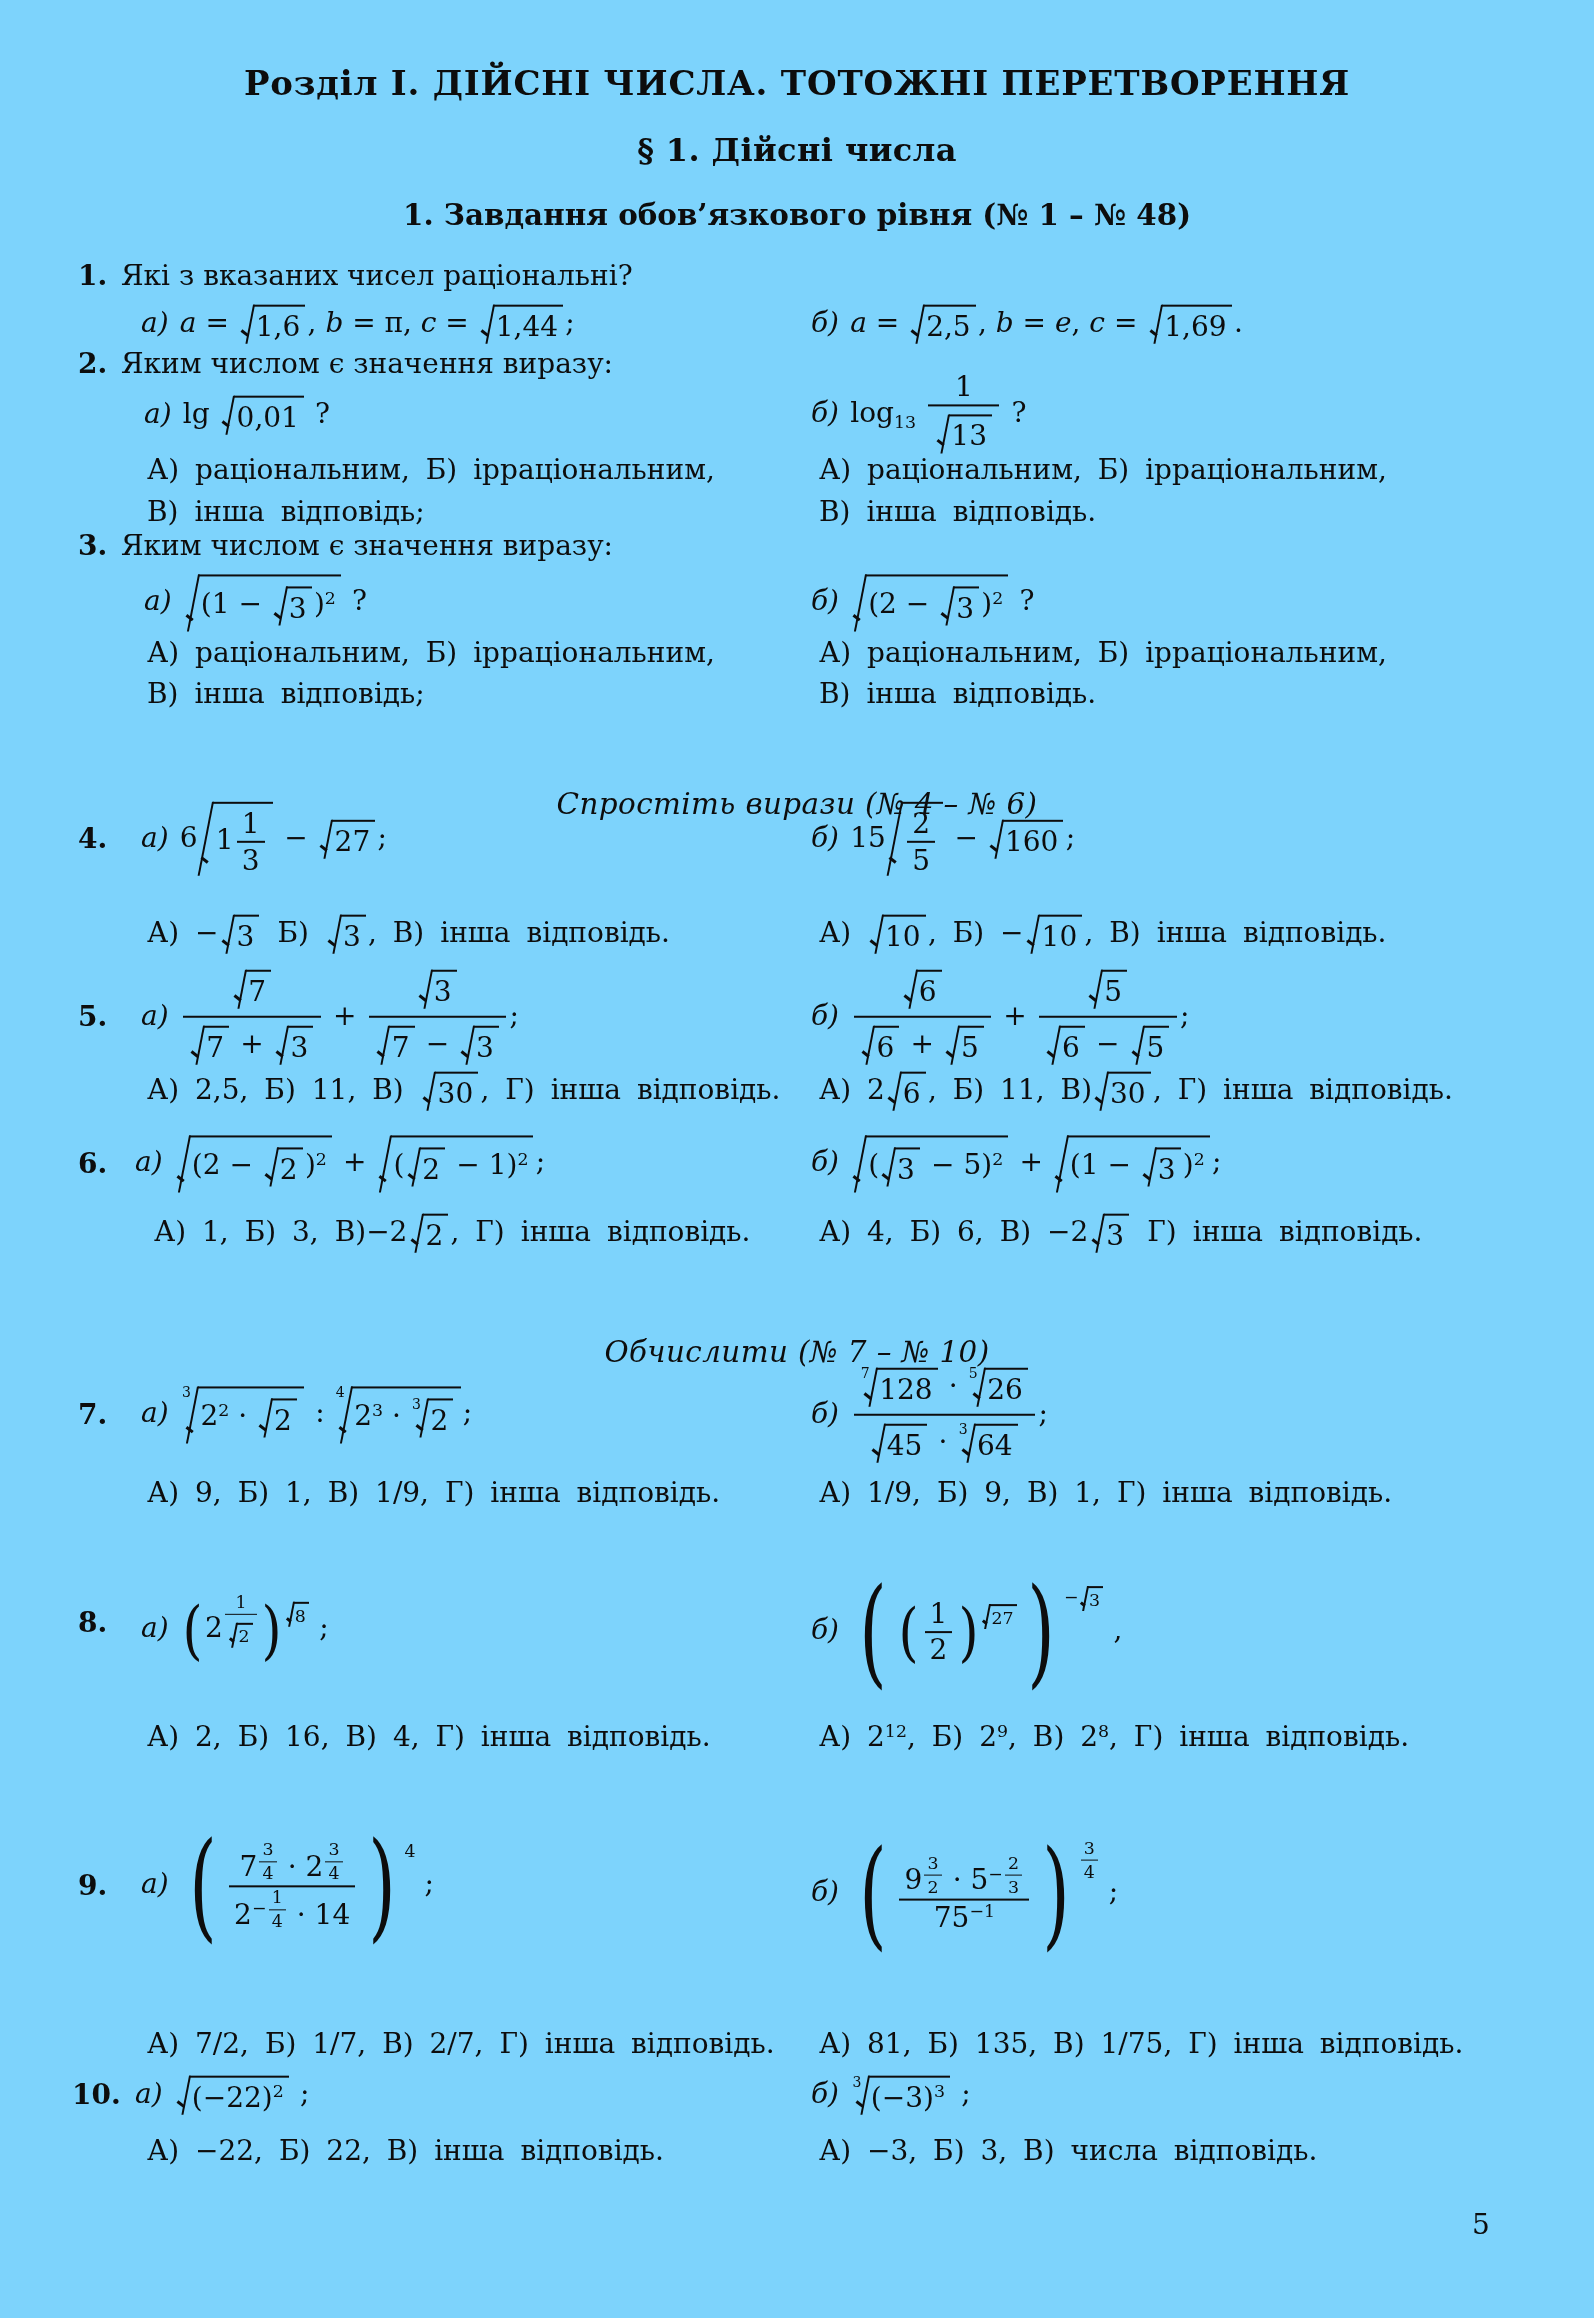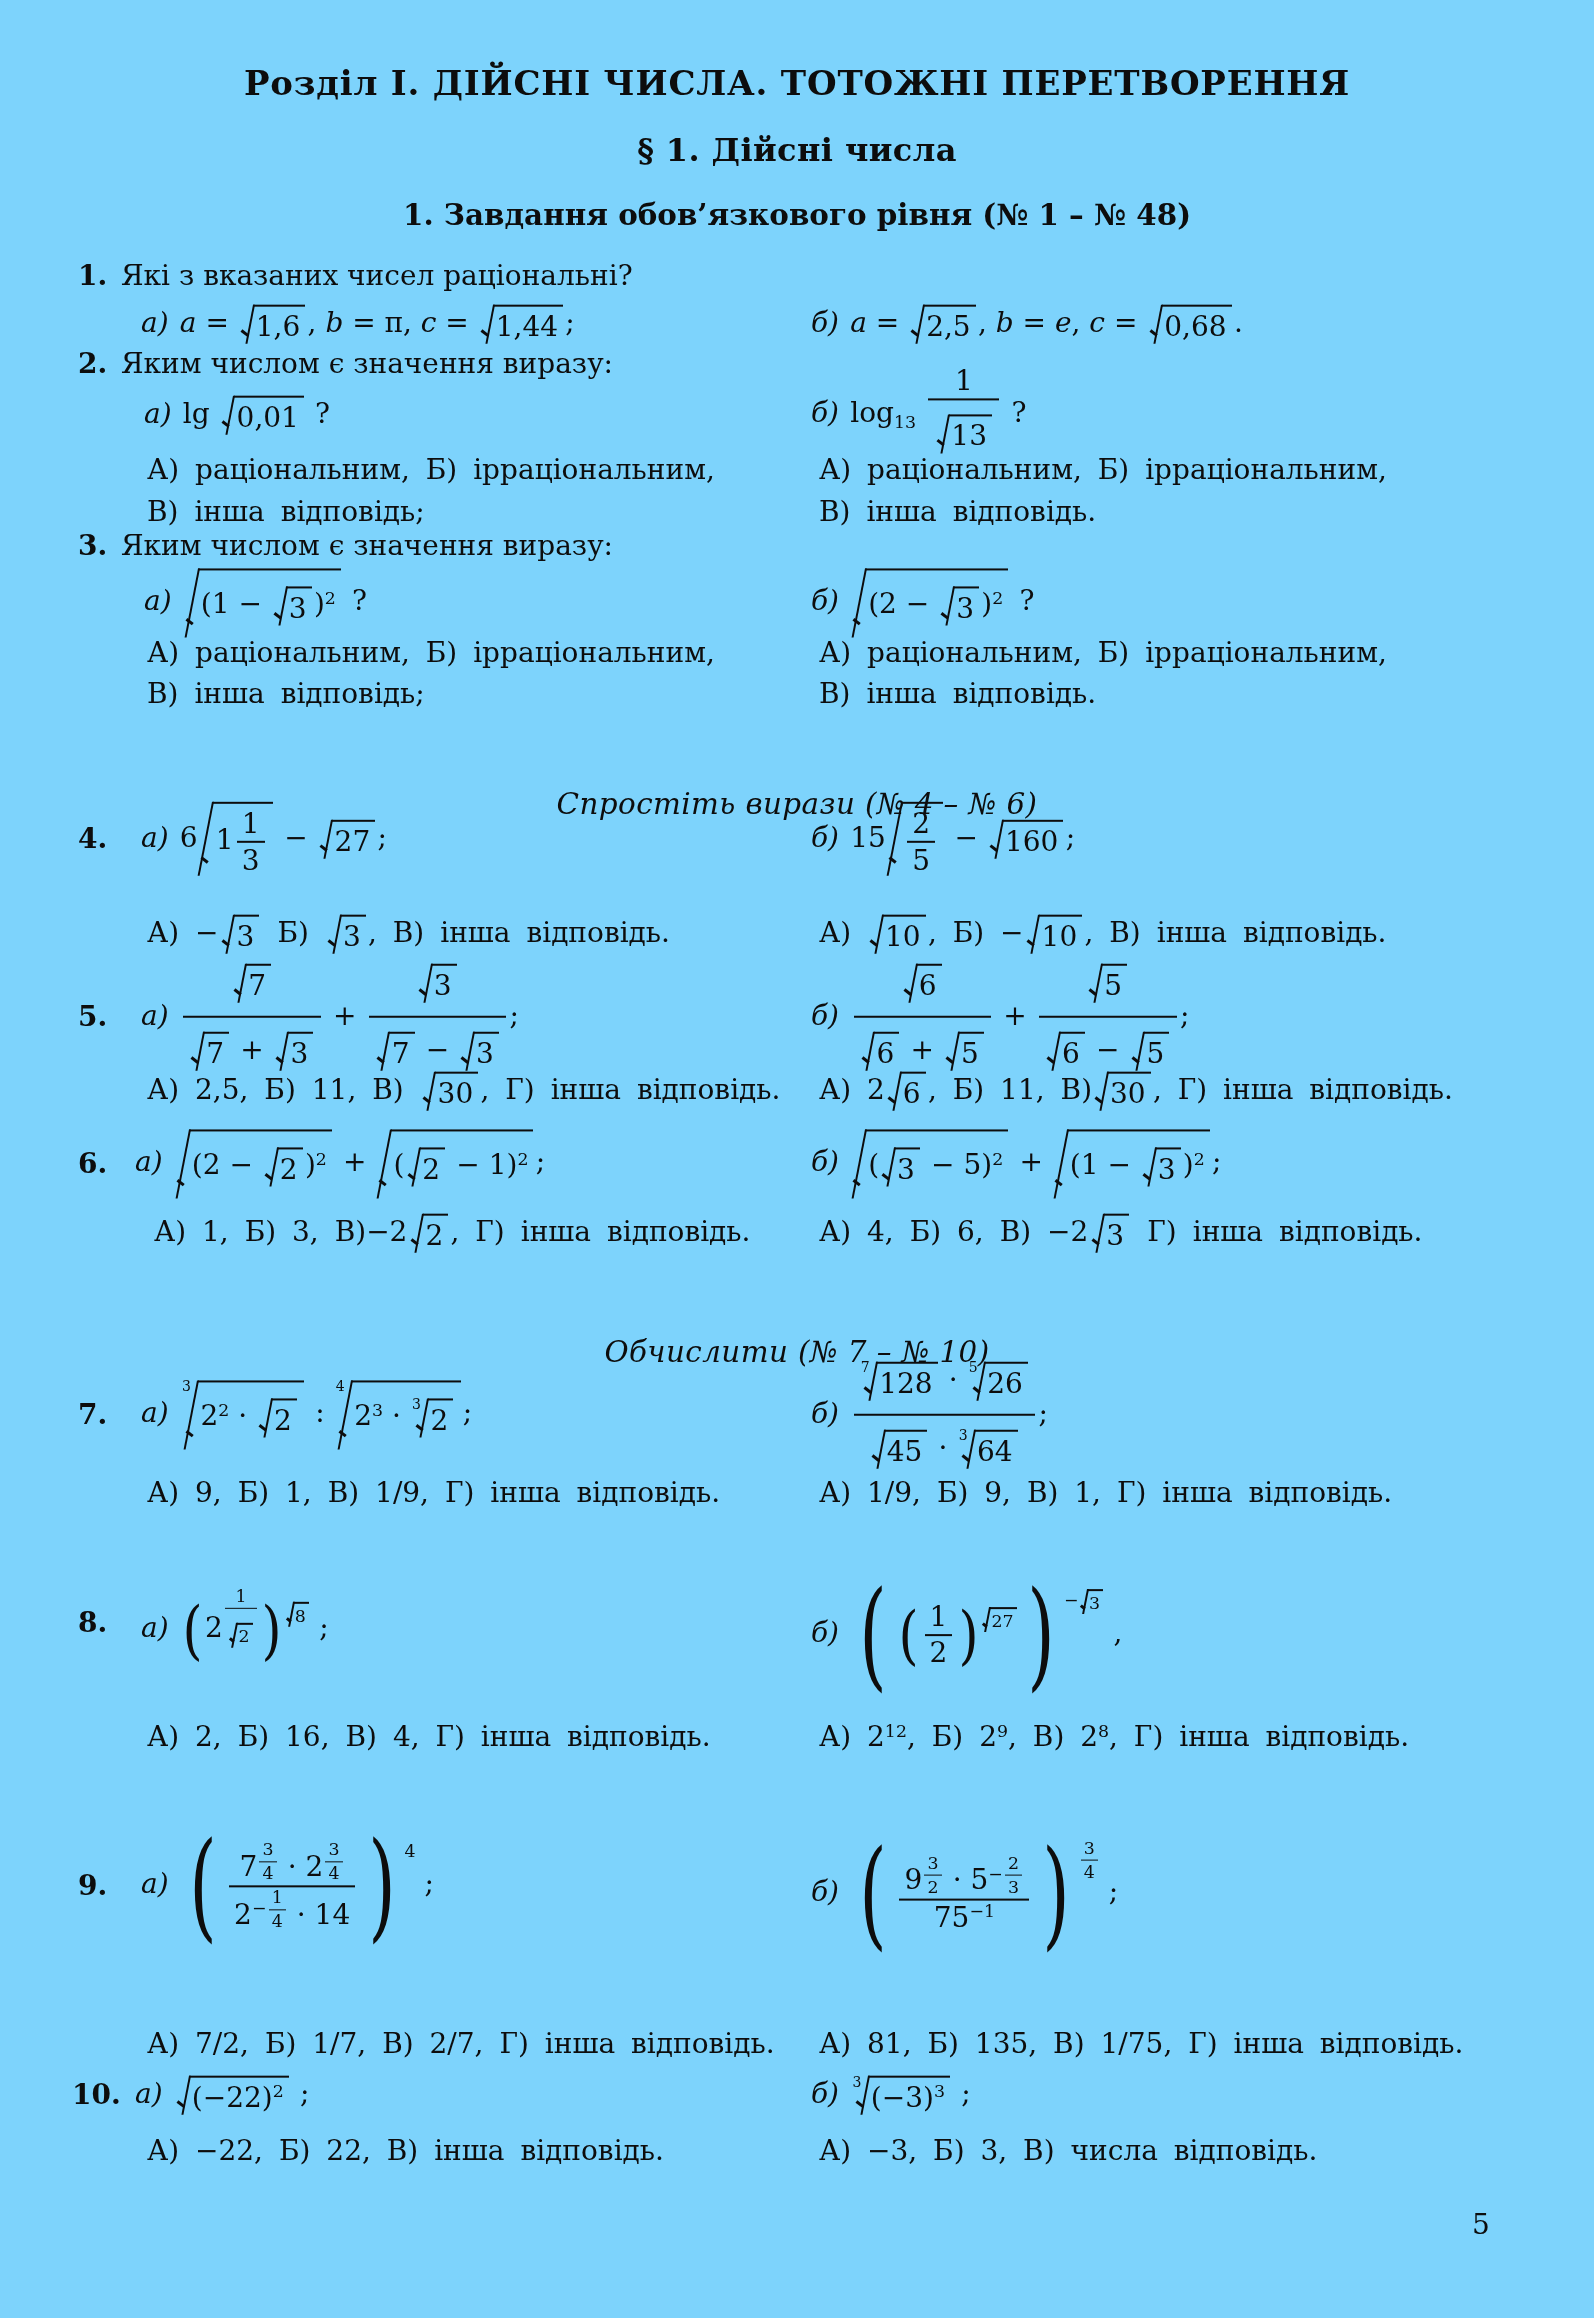--- a/index.html
+++ b/index.html
@@ -23,21 +23,21 @@
   .lab { font-style:italic; margin-right:0.4em; }
   .ans { word-spacing:0.25em; }
   .pageno { position:absolute; font-size:28px; }
   
   .m i { font-style:italic; }
   sup { font-size:0.62em; vertical-align:0.55em; line-height:1; }
   sub { font-size:0.62em; vertical-align:-0.3em; line-height:1; }
   sup.hi1 { vertical-align:1.05em; }
   sup.hi2 { vertical-align:2.1em; }
   
-  .sqrt { display:inline-flex; align-items:stretch; vertical-align:middle; margin:12px 0.08em; }
+  .sqrt { display:inline-flex; align-items:stretch; vertical-align:middle; margin:6px 0.08em; }
   .ridx { font-size:0.5em; align-self:flex-start; margin-right:-0.45em; margin-top:-0.15em; position:relative; z-index:2; }
   .rsign { flex:none; width:0.52em; position:relative; margin-right:-1.6px; }
   .rsign::before {
     content:""; position:absolute; top:0; right:0; height:100%; width:0;
     border-right:2.5px solid #0d0d0d; transform:skewX(-11deg); transform-origin:top right;
   }
   .rsign::after {
     content:""; position:absolute; right:48%; bottom:18%; width:52%; height:2.5px;
     background:#0d0d0d; transform:rotate(38deg); transform-origin:right center;
   }
@@ -77,21 +77,21 @@
             <span class="vinc">1,6</span>
           </span>, <i>b</i> = π,  <i>c</i> = <span class="sqrt">
             <span class="rsign"></span>
             <span class="vinc">1,44</span>
           </span>;</span></span>
     <span class="cell" style="left:811px"><i class="lab">б)</i><span class="m"><i>a</i> = <span class="sqrt">
             <span class="rsign"></span>
             <span class="vinc">2,5</span>
           </span>, <i>b</i> = <i>e</i>,  <i>c</i> = <span class="sqrt">
             <span class="rsign"></span>
-            <span class="vinc">0,68</span>
+            <span class="vinc">1,69</span>
           </span>.</span></span>
   </div>
 
   <div class="row" style="top:364px">
     <span class="cell qnum" style="left:78px">2.</span>
     <span class="cell" style="left:121px">Яким числом є значення виразу:</span>
   </div>
   <div class="row" style="top:415px">
     <span class="cell" style="left:144px"><i class="lab">а)</i><span class="m">lg <span class="sqrt">
             <span class="rsign"></span>

